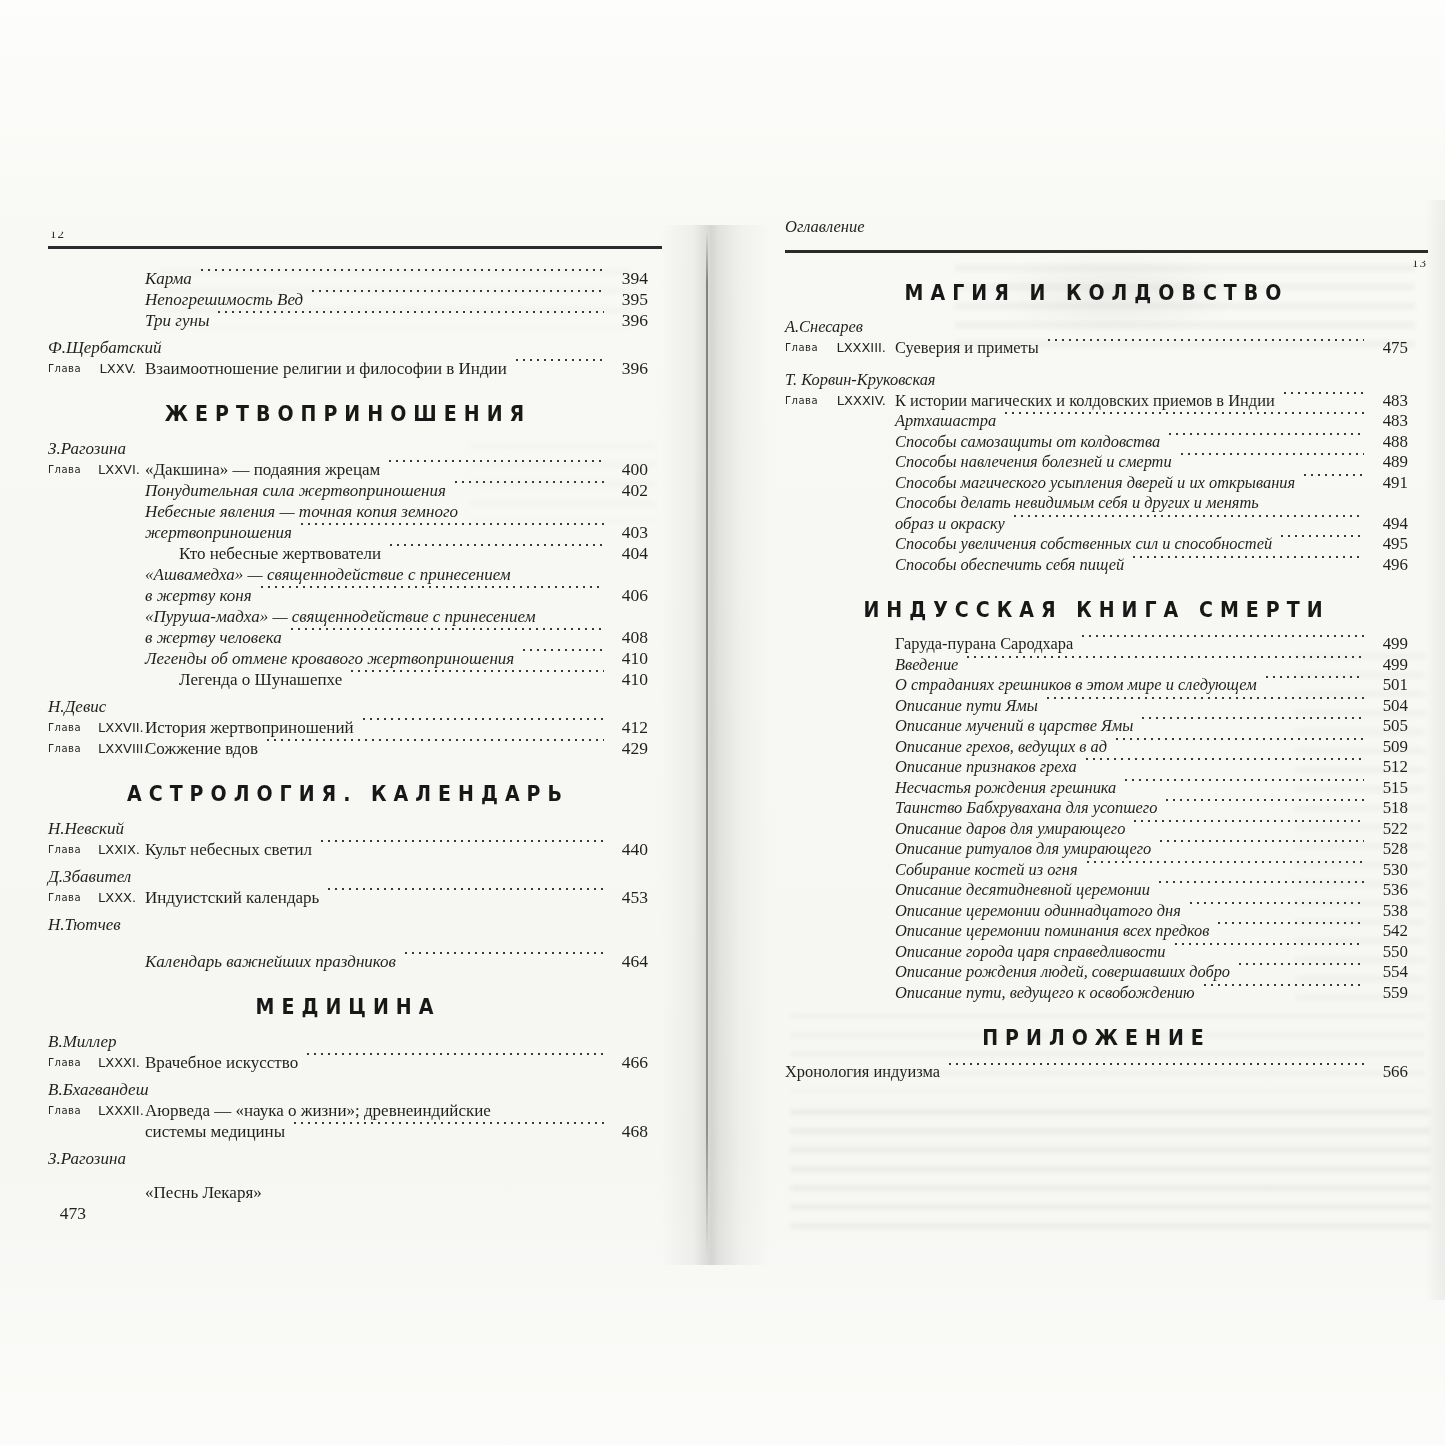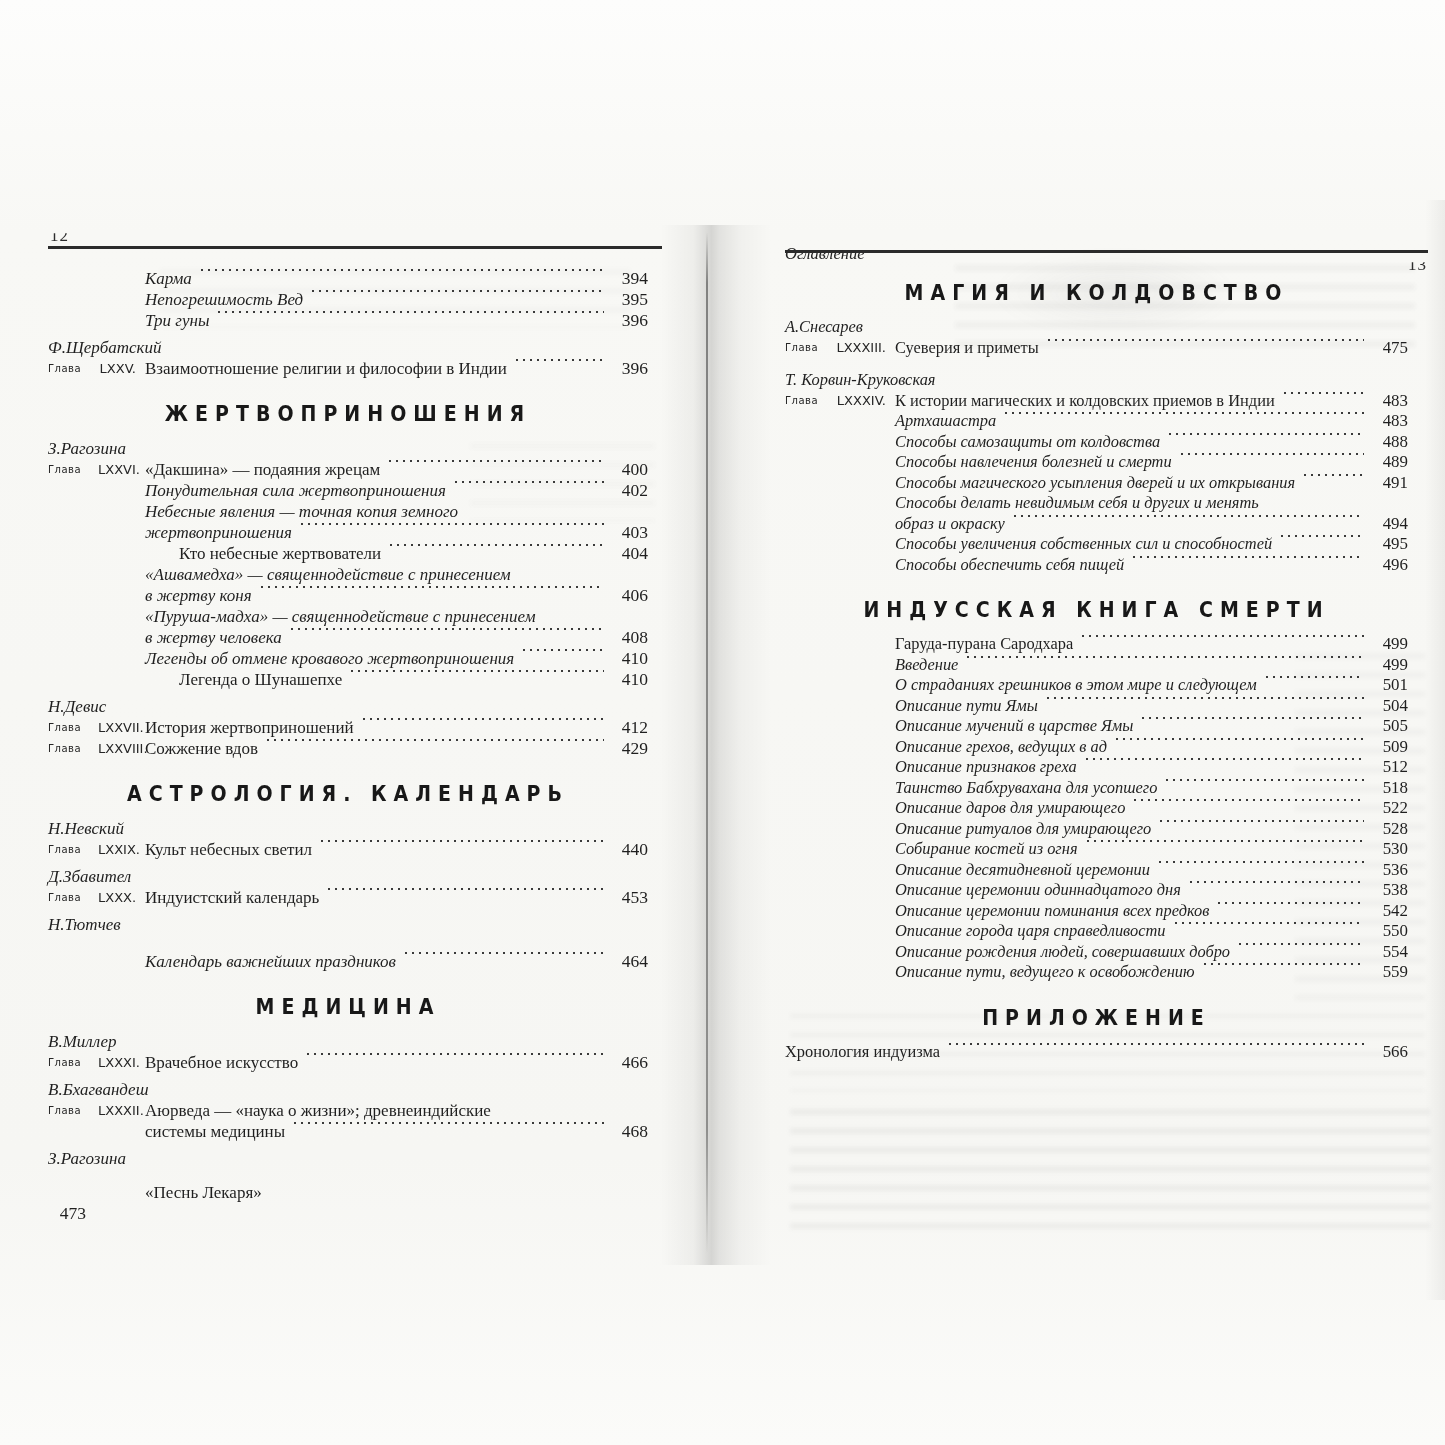--- a/index.html
+++ b/index.html
@@ -41,27 +41,27 @@
     position:absolute;left:990px;top:248px;width:250px;height:90px;opacity:.5;
     background:radial-gradient(ellipse at center,rgba(120,120,120,.18),rgba(120,120,120,0) 70%);
     filter:blur(5px);pointer-events:none;
   }
 
   .page{position:absolute;top:0;height:100%;}
   .page.left{left:48px;width:614px;--ind:97px;--ind2:131px;--rh:21px;--fs:17px;}
   .page.right{left:785px;width:648px;--ind:110px;--ind2:144px;--rh:20.5px;--fs:16.4px;}
 
   .folio{
-    position:absolute;top:226px;font-size:17px;color:#2d2d2d;
+    position:absolute;top:226px;font-size:13px;color:#2d2d2d;
     clip-path:inset(36% 0 0 0);letter-spacing:1px;
   }
   .page.left .folio{left:2px;}
   .page.right .folio{right:6px;margin-top:29px;}
   .running-header{
-    position:absolute;left:0;top:244px;font-style:italic;font-size:16.5px;color:#232323;
+    position:absolute;left:0;top:217px;font-style:italic;font-size:16.5px;color:#232323;
   }
   .rule{position:absolute;left:0;height:3px;background:#2b2b2b;}
   .page.left .rule{top:246px;width:614px;}
   .page.right .rule{top:250px;width:643px;}
 
   .content{position:absolute;left:0;}
   .page.left .content{top:268px;right:14px;}
   .page.right .content{top:272px;right:25px;}
 
   .heading{
@@ -348,20 +348,25 @@
           <span class="title it i1">Описание грехов, ведущих в ад</span>
           <span class="dots"></span>
           <span class="page-num">509</span>
         </div>
         <div class="row">
           <span class="title it i1">Описание признаков греха</span>
           <span class="dots"></span>
           <span class="page-num">512</span>
         </div>
         <div class="row">
+          <span class="title it i1">Несчастья рождения грешника</span>
+          <span class="dots"></span>
+          <span class="page-num">515</span>
+        </div>
+        <div class="row">
           <span class="title it i1">Таинство Бабхрувахана для усопшего</span>
           <span class="dots"></span>
           <span class="page-num">518</span>
         </div>
         <div class="row">
           <span class="title it i1">Описание даров для умирающего</span>
           <span class="dots"></span>
           <span class="page-num">522</span>
         </div>
         <div class="row">

